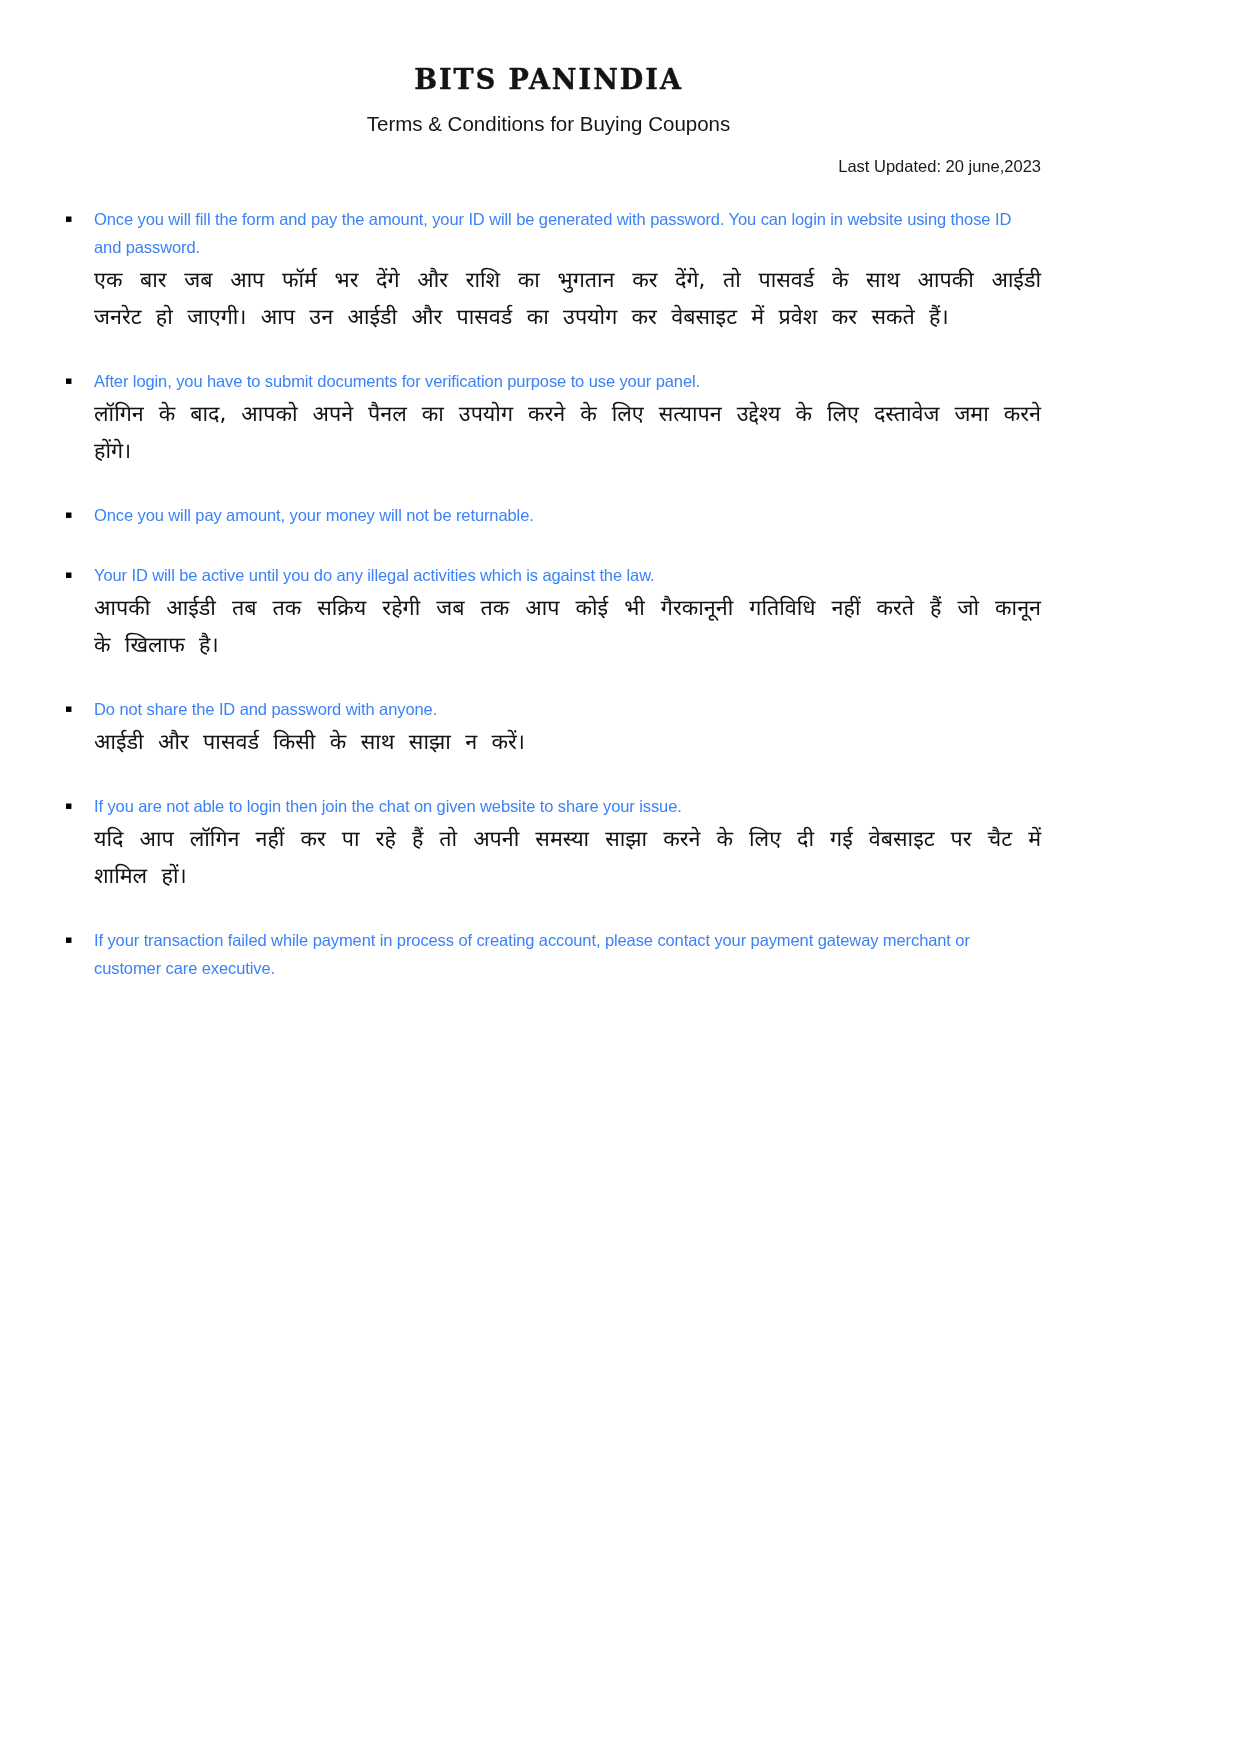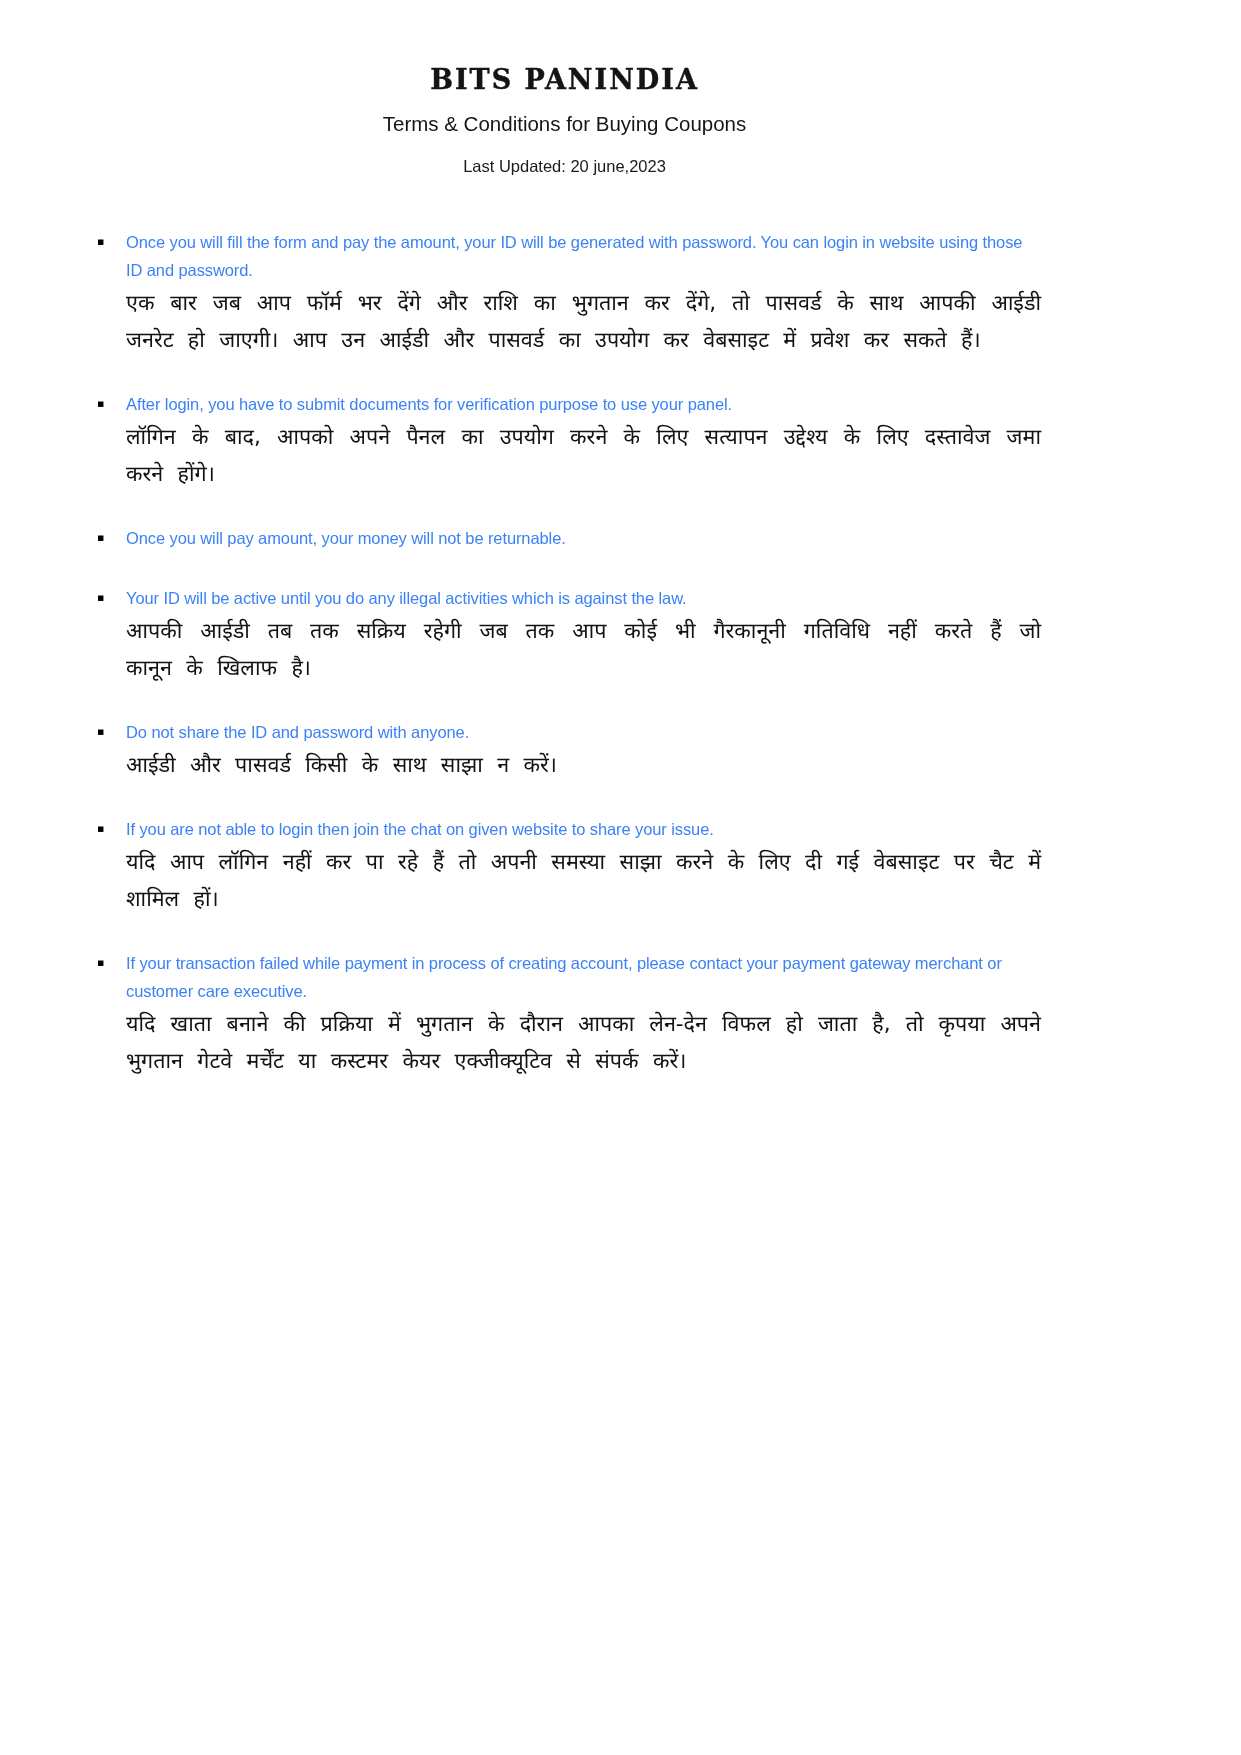--- a/index.html
+++ b/index.html
@@ -7,21 +7,21 @@
   body {
     width: 1241px;
     height: 1755px;
     overflow: hidden;
     font-family: "Liberation Sans", sans-serif;
     color: #1a1a1a;
   }
   .doc {
     width: 100%;
     height: 100%;
-    padding: 64px 200px 0 88px;
+    padding: 64px 200px 0 56px;
   }
   .doc-title {
     text-align: center;
     font-family: "DejaVu Serif", serif;
     font-weight: 700;
     font-size: 27px;
     line-height: 32px;
     letter-spacing: 2px;
     color: #141414;
     margin-bottom: 14px;
@@ -29,25 +29,25 @@
   }
   .doc-subtitle {
     text-align: center;
     font-size: 20.5px;
     line-height: 27px;
     font-weight: 400;
     color: #161616;
     margin-bottom: 18px;
   }
   .doc-updated {
-    text-align: center;
+    text-align: right;
     font-size: 16.5px;
     line-height: 22px;
     color: #1a1a1a;
-    margin-bottom: 51px;
+    margin-bottom: 28px;
   }
   ul.terms {
     list-style: none;
   }
   li.term {
     position: relative;
     padding-left: 38px;
     margin-bottom: 32px;
   }
   .bullet {
@@ -114,16 +114,15 @@
 
   <li class="term">
     <span class="bullet">▪</span>
     <div class="term-en">If you are not able to login then join the chat on given website to share your issue.</div>
     <div class="term-hi">यदि आप लॉगिन नहीं कर पा रहे हैं तो अपनी समस्या साझा करने के लिए दी गई वेबसाइट पर चैट में शामिल हों।</div>
   </li>
 
   <li class="term">
     <span class="bullet">▪</span>
     <div class="term-en">If your transaction failed while payment in process of creating account, please contact your payment gateway merchant or customer care executive.</div>
-    <div class="term-hi">यदि खाता बनाने की प्रक्रिया में भुगतान के दौरान आपका लेन-देन विफल हो जाता है, तो कृपया अपने भुगतान गेटवे मर्चेंट या कस्टमर केयर एक्जीक्यूटिव से संपर्क करें।</div>
   </li>
 </ul>
 </div>
 
 </body></html>

